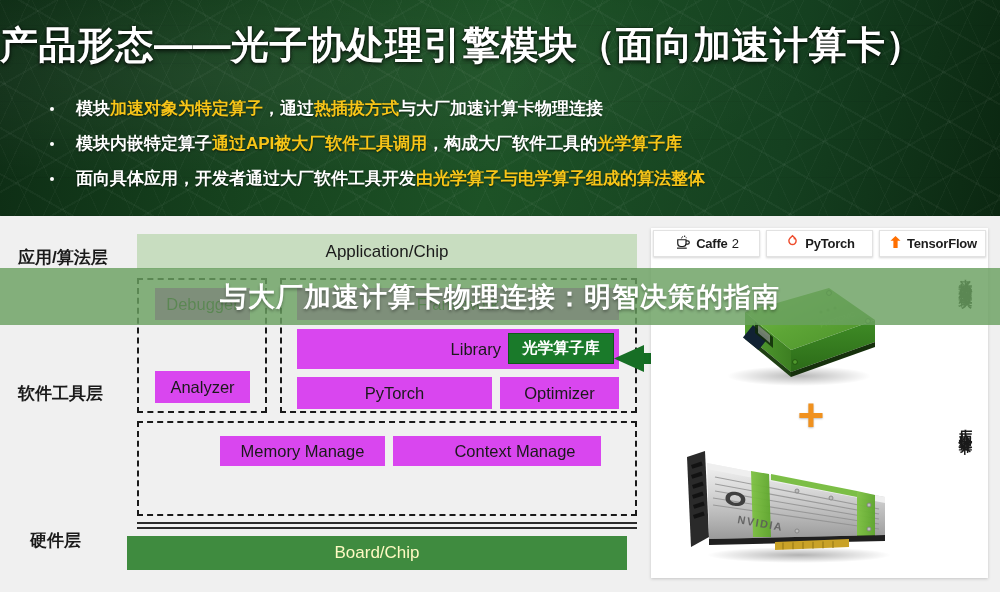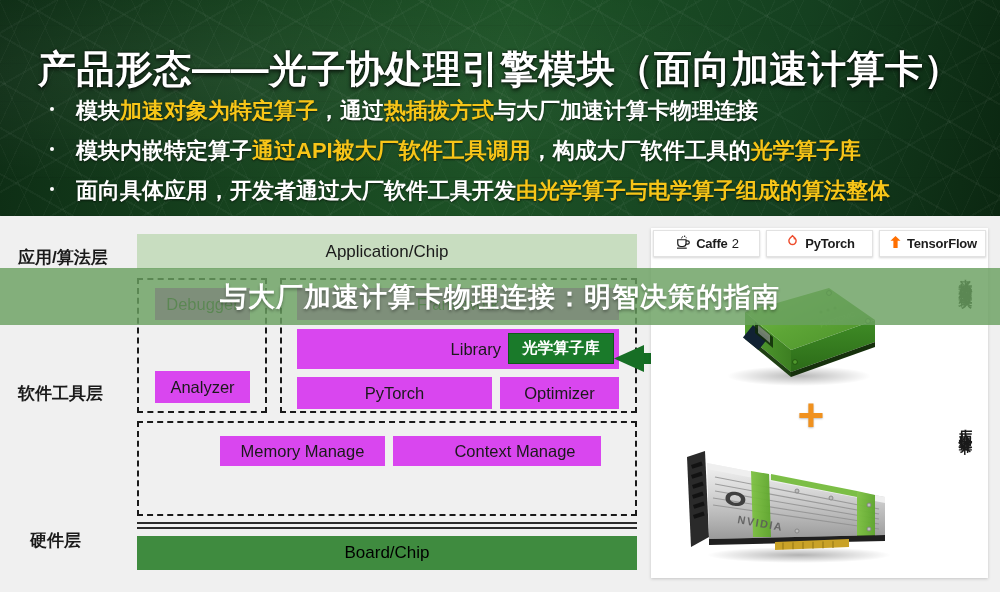--- a/index.html
+++ b/index.html
@@ -23,29 +23,28 @@
     overflow:hidden;
   }
   .header:before{
     content:"";position:absolute;left:-10%;top:-40%;width:120%;height:180%;
     background:
       repeating-linear-gradient(30deg, rgba(255,255,255,.035) 0 2px, rgba(255,255,255,0) 2px 40px),
       repeating-linear-gradient(-30deg, rgba(255,255,255,.03) 0 2px, rgba(255,255,255,0) 2px 46px);
     pointer-events:none;
   }
   .title{
-    position:absolute;left:0;top:20px;width:1000px;text-align:center;
+    position:absolute;left:0;top:20px;width:1000px;
     color:#ffffff;font-size:38px;font-weight:bold;letter-spacing:.5px;
     text-shadow:0 2px 4px rgba(0,0,0,.75), 0 0 2px rgba(0,0,0,.9);
     white-space:nowrap;
-    margin-top:24px;
   }
   .bullets{position:absolute;left:46px;top:100px;width:930px;}
   .bullet{
-    position:relative;padding-left:30px;color:#ffffff;font-size:22px;
+    position:relative;padding-left:30px;color:#ffffff;font-size:17px;
     line-height:1;margin-bottom:18px;white-space:nowrap;font-weight:bold;
     text-shadow:0 1px 2px rgba(0,0,0,.6);
   }
   .bullet .dot{
     position:absolute;left:4px;top:7px;width:4px;height:4px;border-radius:50%;
     background:#ffffff;
   }
   .hl{color:#f7c518;}
 
   
@@ -103,22 +102,22 @@
     display:flex;align-items:center;justify-content:center;
     box-shadow:0 0 0 1px #0f5a1c inset;
   }
 
   
   .hw-line{position:absolute;left:137px;width:500px;background:#2b2b2b;}
   #hwl1{top:306px;height:2px;}
   #hwl2{top:311px;height:2px;}
 
   .boardchip{
-    position:absolute;left:137px;top:320px;width:500px;height:34px;
-    background:#3f8b3f;color:#000000;font-size:17px;
+    position:absolute;left:127px;top:320px;width:500px;height:34px;
+    background:#3f8b3f;color:#fef9c3;font-size:17px;
     display:flex;align-items:center;justify-content:center;
   }
 
   
   .arrow-wrap{position:absolute;left:614px;top:342px;width:118px;height:34px;pointer-events:none;}
 
   
   .right-panel{
     position:absolute;left:651px;top:228px;width:337px;height:350px;
     background:#ffffff;box-shadow:0 1px 3px rgba(0,0,0,.18);

